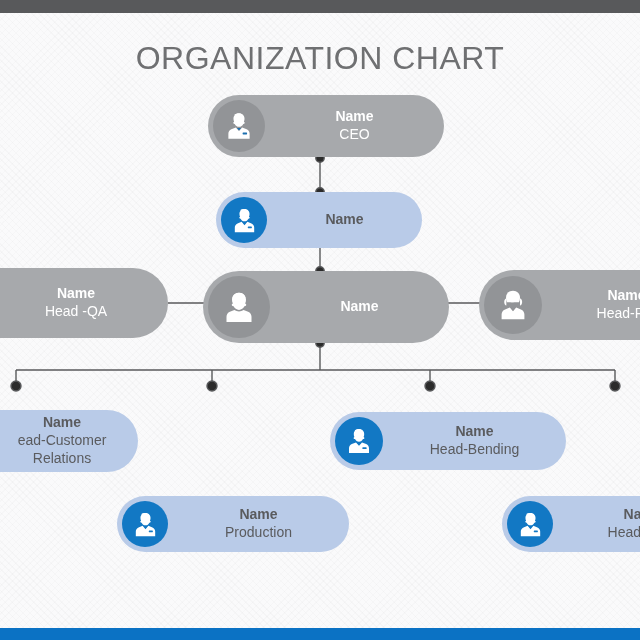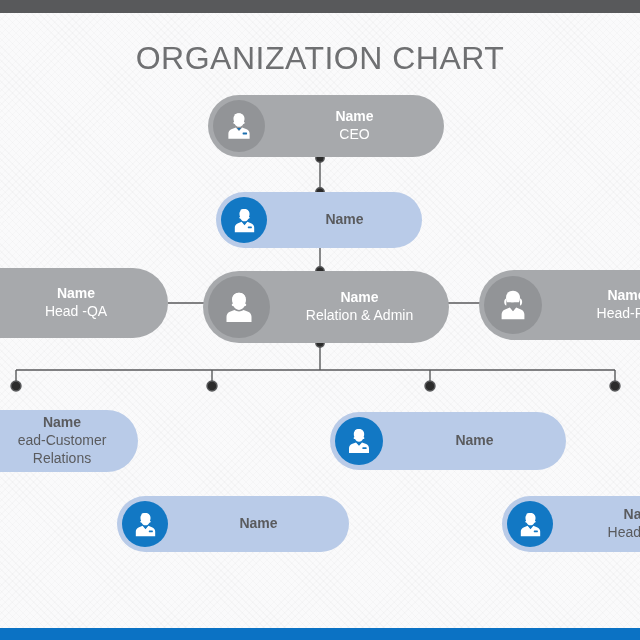--- a/index.html
+++ b/index.html
@@ -209,21 +209,20 @@
   <div class="node gray" id="node-admin">
     <div class="badge">
       <svg width="40" height="40" viewBox="0 0 32 32">
         <path fill="#ffffff" d="M16 4.5c-3.4 0-5.6 2.3-5.6 5.6 0 1.1.2 2.1.7 3-.5.2-.9.6-.9 1.1 0 .6.5 1.2 1.2 1.2h.3c.8 1.7 2.4 2.9 4.3 2.9s3.5-1.2 4.3-2.9h.3c.7 0 1.2-.6 1.2-1.2 0-.5-.4-.9-.9-1.1.5-.9.7-1.9.7-3 0-3.3-2.2-5.6-5.6-5.6z"></path>
         <path fill="#ffffff" d="M10.8 8.6c3.2.7 7.2.6 10.4-.1-.6-2.5-2.6-4-5.2-4s-4.6 1.6-5.2 4.1z"></path>
         <path fill="#ffffff" d="M12.3 18.4l-3.6 1.4C7 20.4 6 22 6 23.8V28h20v-4.2c0-1.8-1-3.4-2.7-4l-3.6-1.4c-1.1.7-2.4 1.1-3.7 1.1s-2.6-.4-3.7-1.1z"></path>
       </svg>
     </div>
     <div class="labels">
       <span class="l-name">Name</span>
-      <span class="l-role">Relation &amp; Admin</span>
     </div>
   </div>
 
   <div class="node gray" id="node-procure">
     <div class="badge">
       <svg width="38" height="38" viewBox="0 0 32 32">
         <path fill="#ffffff" d="M16 4c-3.5 0-5.9 2.4-5.9 6 0 1.4.3 2.6.9 3.6h10c.6-1 .9-2.2.9-3.6 0-3.6-2.4-6-5.9-6z"></path>
         <path fill="#ffffff" d="M10.1 10.5c-.9.4-1.5 1.5-1.5 3 0 1.6.8 2.8 1.8 3v-6zM21.9 10.5v6c1-.2 1.8-1.4 1.8-3 0-1.5-.6-2.6-1.5-3z"></path>
         <path fill="#ffffff" d="M11.2 12.2c1.3.9 2.9 1.4 4.8 1.4s3.5-.5 4.8-1.4c-.3-2.4-2.3-4.1-4.8-4.1s-4.5 1.7-4.8 4.1z"></path>
         <path fill="#ffffff" d="M13.3 18.2l-4 1.5C7.5 20.4 6.4 22 6.4 23.9V28h19.2v-4.1c0-1.9-1.1-3.5-2.9-4.2l-4-1.5-2.7 3.1-2.7-3.1z"></path>
@@ -249,35 +248,37 @@
       <svg width="32" height="32" viewBox="0 0 32 32">
         <path fill="#ffffff" d="M16 4c-3.2 0-5.2 2.2-5.2 5.2 0 1 .2 2 .6 2.8-.5.2-.8.6-.8 1 0 .6.5 1.1 1.1 1.1h.3c.7 1.6 2.2 2.7 4 2.7s3.3-1.1 4-2.7h.3c.6 0 1.1-.5 1.1-1.1 0-.4-.3-.8-.8-1 .4-.8.6-1.8.6-2.8C21.2 6.2 19.2 4 16 4z"></path>
         <path fill="#ffffff" d="M11.6 5.3c1.6 1.9 4.8 2.6 8.6 2.4-.5-2.1-2.2-3.5-4.2-3.5-1.8 0-3.4.4-4.4 1.1z"></path>
         <path fill="#ffffff" d="M13 17.4l-4.2 1.6C7 19.7 6 21.4 6 23.2V28h20v-4.8c0-1.8-1-3.5-2.8-4.2L19 17.4l-3 3.4-3-3.4z"></path>
         <path fill="#1278c4" d="M14.1 17.9h3.8l-1.9 2.3z"></path>
         <rect x="19.4" y="22.2" width="4.2" height="1.7" rx="0.5" fill="#1278c4"></rect>
       </svg>
     </div>
     <div class="labels">
       <span class="l-name">Name</span>
+      <span class="l-role">Head-Bending</span>
     </div>
   </div>
 
   <div class="node blue" id="node-production">
     <div class="badge">
       <svg width="31" height="31" viewBox="0 0 32 32">
         <path fill="#ffffff" d="M16 4c-3.2 0-5.2 2.2-5.2 5.2 0 1 .2 2 .6 2.8-.5.2-.8.6-.8 1 0 .6.5 1.1 1.1 1.1h.3c.7 1.6 2.2 2.7 4 2.7s3.3-1.1 4-2.7h.3c.6 0 1.1-.5 1.1-1.1 0-.4-.3-.8-.8-1 .4-.8.6-1.8.6-2.8C21.2 6.2 19.2 4 16 4z"></path>
         <path fill="#ffffff" d="M11.6 5.3c1.6 1.9 4.8 2.6 8.6 2.4-.5-2.1-2.2-3.5-4.2-3.5-1.8 0-3.4.4-4.4 1.1z"></path>
         <path fill="#ffffff" d="M13 17.4l-4.2 1.6C7 19.7 6 21.4 6 23.2V28h20v-4.8c0-1.8-1-3.5-2.8-4.2L19 17.4l-3 3.4-3-3.4z"></path>
         <path fill="#1278c4" d="M14.1 17.9h3.8l-1.9 2.3z"></path>
         <rect x="19.4" y="22.2" width="4.2" height="1.7" rx="0.5" fill="#1278c4"></rect>
       </svg>
     </div>
     <div class="labels">
       <span class="l-name">Name</span>
+      <span class="l-role">Production</span>
     </div>
   </div>
 
   <div class="node blue" id="node-maint">
     <div class="badge">
       <svg width="31" height="31" viewBox="0 0 32 32">
         <path fill="#ffffff" d="M16 4c-3.2 0-5.2 2.2-5.2 5.2 0 1 .2 2 .6 2.8-.5.2-.8.6-.8 1 0 .6.5 1.1 1.1 1.1h.3c.7 1.6 2.2 2.7 4 2.7s3.3-1.1 4-2.7h.3c.6 0 1.1-.5 1.1-1.1 0-.4-.3-.8-.8-1 .4-.8.6-1.8.6-2.8C21.2 6.2 19.2 4 16 4z"></path>
         <path fill="#ffffff" d="M11.6 5.3c1.6 1.9 4.8 2.6 8.6 2.4-.5-2.1-2.2-3.5-4.2-3.5-1.8 0-3.4.4-4.4 1.1z"></path>
         <path fill="#ffffff" d="M13 17.4l-4.2 1.6C7 19.7 6 21.4 6 23.2V28h20v-4.8c0-1.8-1-3.5-2.8-4.2L19 17.4l-3 3.4-3-3.4z"></path>
         <path fill="#1278c4" d="M14.1 17.9h3.8l-1.9 2.3z"></path>

